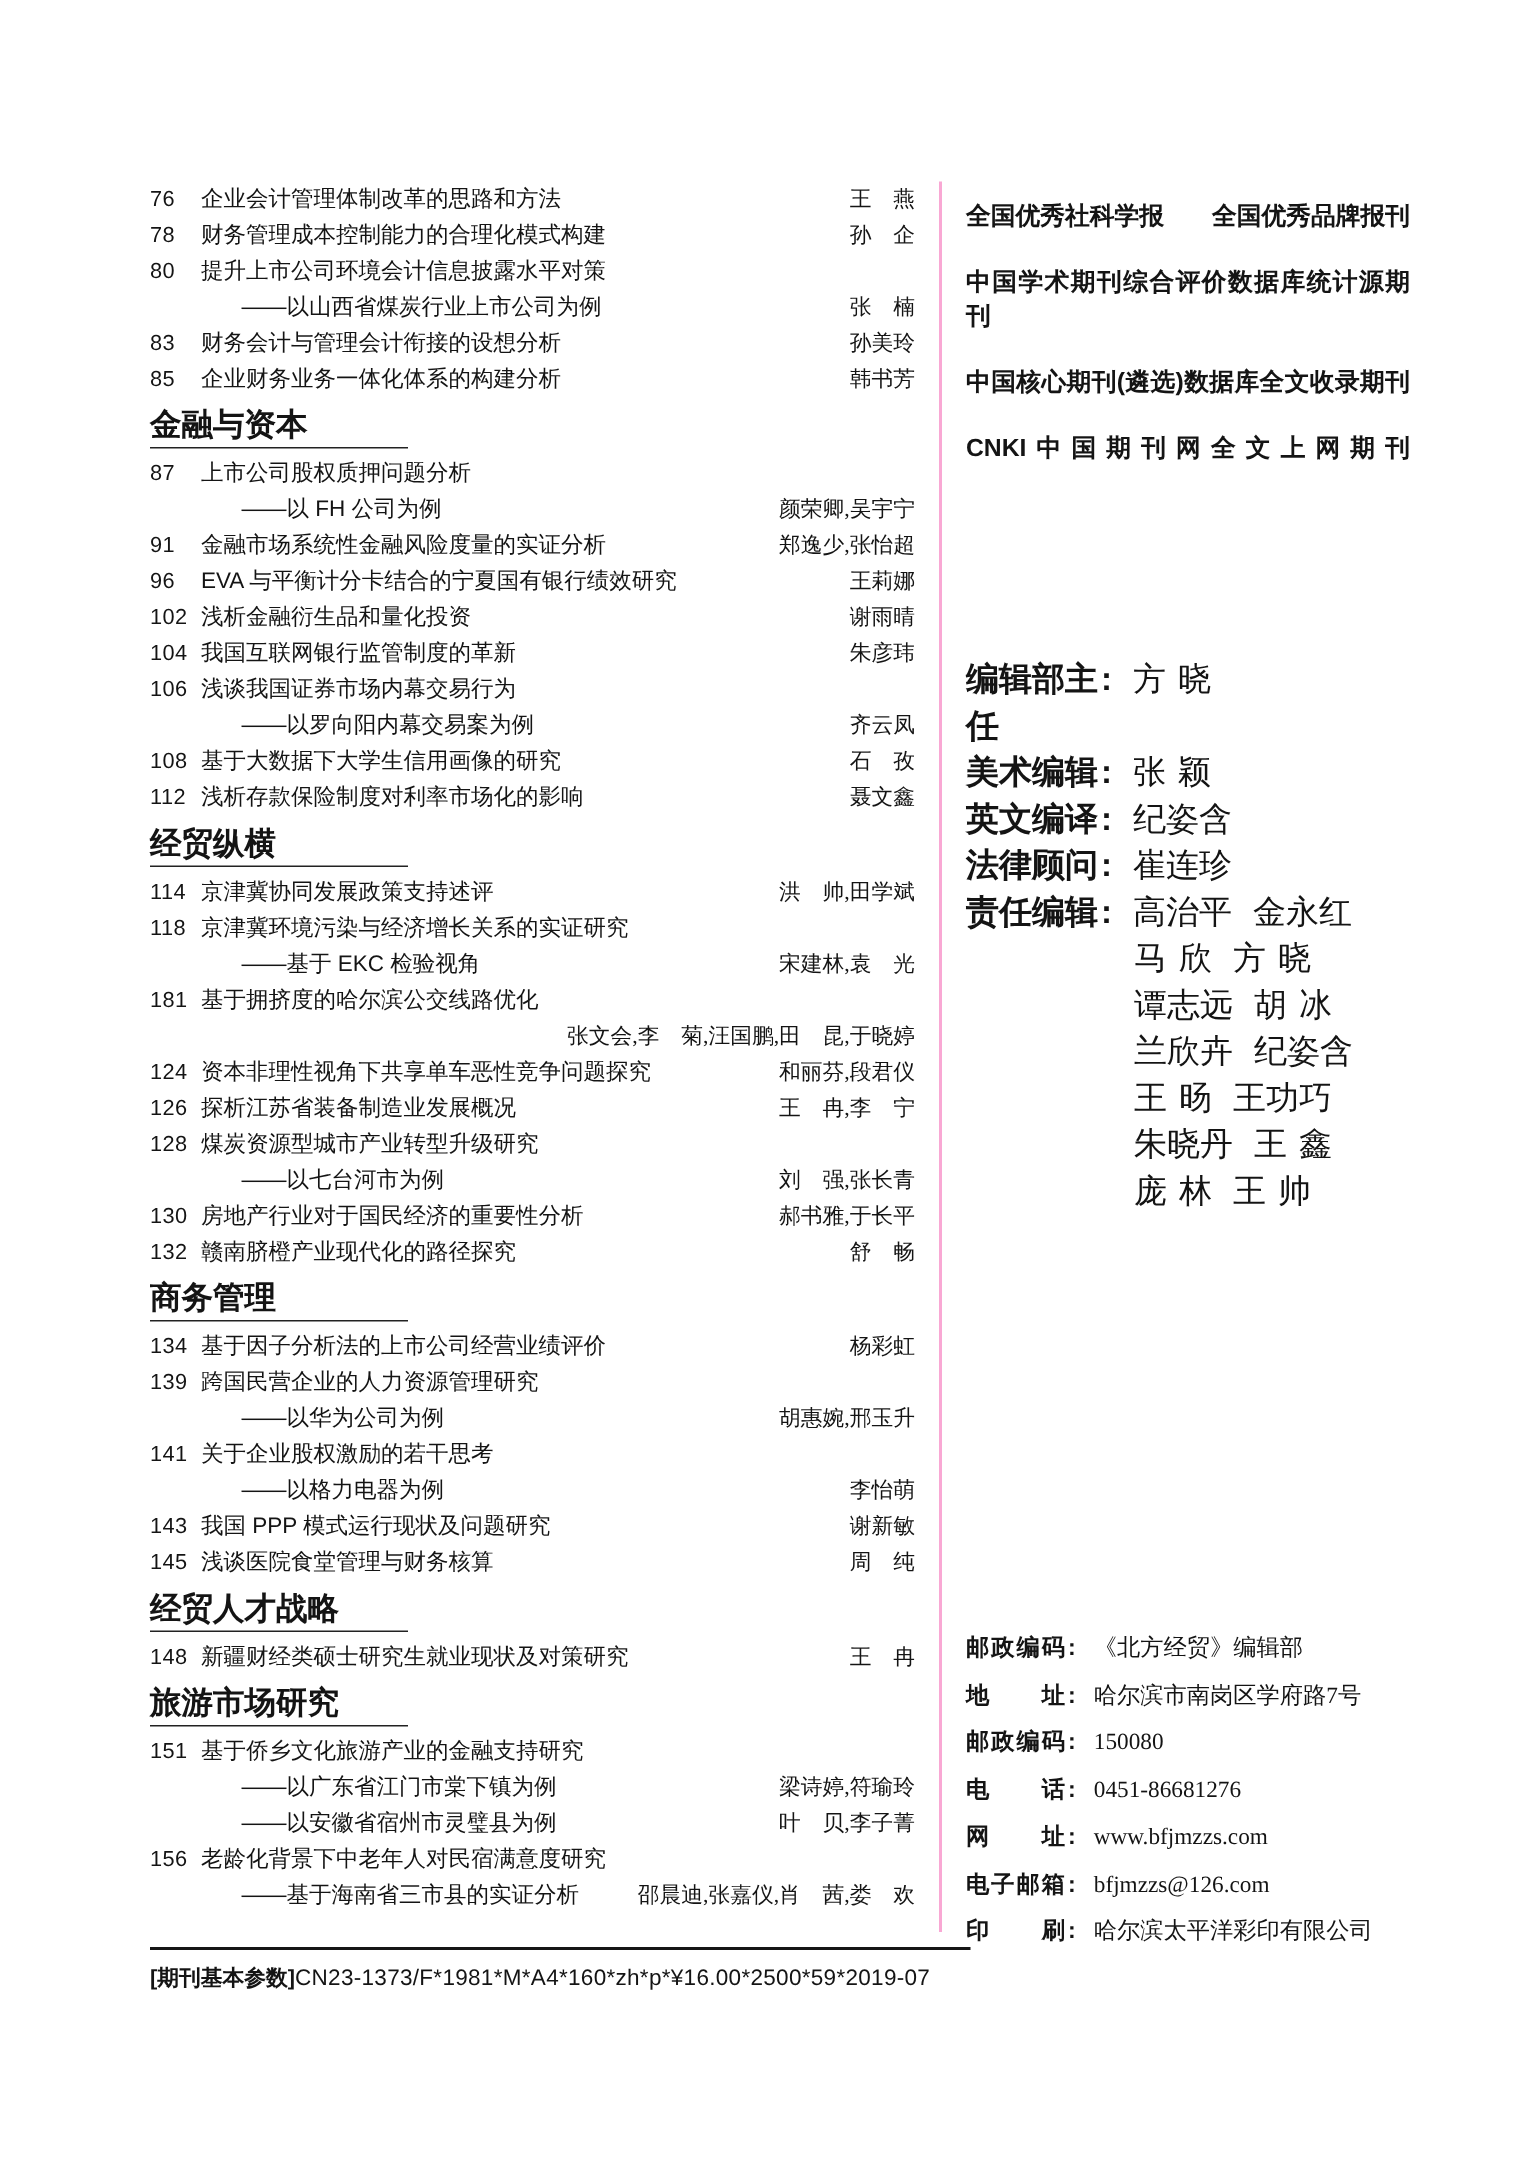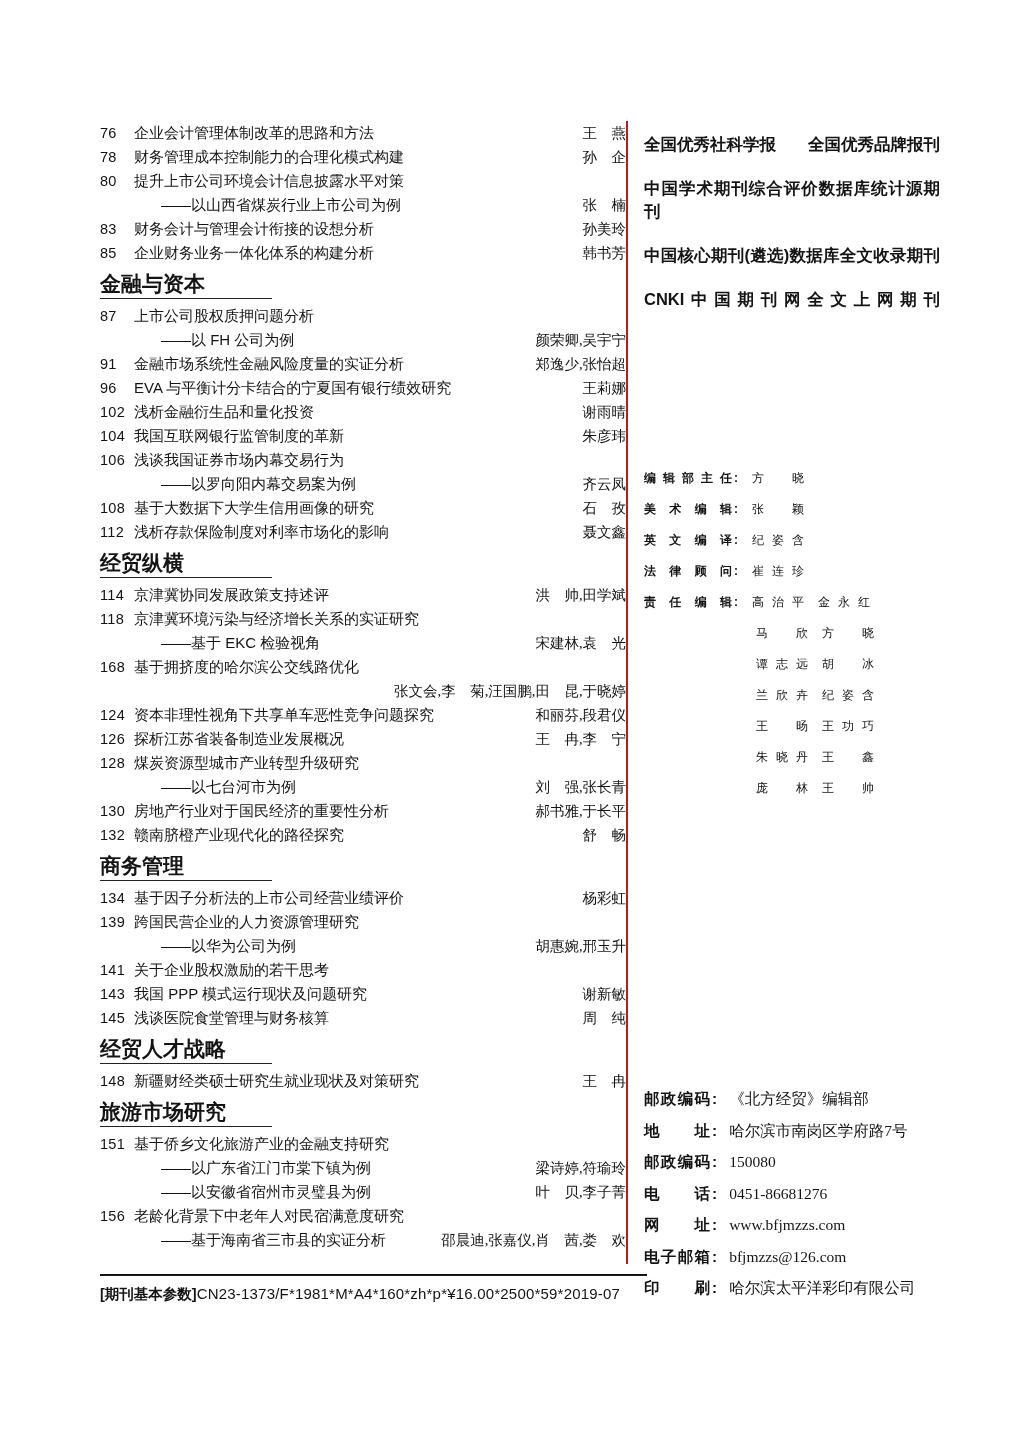--- a/index.html
+++ b/index.html
@@ -10,43 +10,43 @@
     font-family:"Liberation Sans", sans-serif;
     overflow:hidden;
     position:relative;
   }
   .page { padding:121px 0 0 100px; }
   .main-row { display:flex; align-items:stretch; }
 
   
   .toc-col {
     width:528px; flex:none;
-    border-right:2px solid #b91c1c;
-    padding-right:0; padding-bottom:12px;
+    border-right:2px solid #f9a8d4;
+    padding-right:16px; padding-bottom:12px;
   }
   .toc-row { display:flex; align-items:baseline; line-height:24px; font-size:15px; }
   .pg { flex:none; width:34px; font-size:14.5px; letter-spacing:0.3px; }
   .title { flex:1 1 auto; white-space:nowrap; }
   .sub-t { padding-left:61px; }
   .authors {
     flex:none; margin-left:10px;
     font-family:serif; font-size:14.5px;
     white-space:pre;
   }
   .sec { margin:6px 0 5px; }
   .sec-title { font-size:21px; font-weight:700; line-height:25px; display:inline-block; }
   .sec::after { content:""; display:block; width:172px; border-bottom:1.5px solid #222; margin-top:2px; }
 
   
   .right-col { width:316px; flex:none; position:relative; padding-left:16px; }
   .accolades { position:absolute; top:12px; left:16px; width:296px; }
   .acc-split { display:flex; justify-content:space-between; font-weight:700; font-size:16.5px; line-height:23px; margin-bottom:21px;gap:15px; }
   .acc-row { font-weight:700; font-size:16.5px; line-height:23px; margin-bottom:21px; text-align:justify; text-align-last:justify; }
 
-  .staff { position:absolute; top:342px; left:16px; width:300px; font-size:12px; }
+  .staff { position:absolute; top:316px; left:16px; width:300px; font-size:22px; }
   .staff-row { display:flex; line-height:31px; }
   .staff-label { flex:none; width:88px; font-weight:700; text-align:justify; text-align-last:justify; }
   .colon { flex:none; font-weight:700; padding:0 14px 0 2px; }
   .sname { display:inline-block; min-width:52px; text-align:justify; text-align-last:justify; font-family:serif; margin-right:14px; }
   .extra-row { margin-left:112px; line-height:31px; }
 
   .publication { position:absolute; top:962px; left:16px; width:300px; font-size:15.5px; }
   .pub-row { display:flex; line-height:31.5px; }
   .pub-label { flex:none; width:66px; font-weight:700; text-align:justify; text-align-last:justify; }
   .pub-colon { flex:none; font-weight:700; padding:0 12px 0 2px; }
@@ -153,21 +153,21 @@
         </div>
         <div class="toc-row">
           <span class="pg">118</span>
           <span class="title">京津冀环境污染与经济增长关系的实证研究</span>
         </div>
         <div class="toc-row">
           <span class="title sub-t">——基于 EKC 检验视角</span>
           <span class="authors">宋建林,袁　光</span>
         </div>
         <div class="toc-row">
-          <span class="pg">168</span>
+          <span class="pg">181</span>
           <span class="title">基于拥挤度的哈尔滨公交线路优化</span>
         </div>
         <div class="toc-row">
           <span class="title"></span>
           <span class="authors">张文会,李　菊,汪国鹏,田　昆,于晓婷</span>
         </div>
         <div class="toc-row">
           <span class="pg">124</span>
           <span class="title">资本非理性视角下共享单车恶性竞争问题探究</span>
           <span class="authors">和丽芬,段君仪</span>
@@ -205,20 +205,24 @@
           <span class="pg">139</span>
           <span class="title">跨国民营企业的人力资源管理研究</span>
         </div>
         <div class="toc-row">
           <span class="title sub-t">——以华为公司为例</span>
           <span class="authors">胡惠婉,邢玉升</span>
         </div>
         <div class="toc-row">
           <span class="pg">141</span>
           <span class="title">关于企业股权激励的若干思考</span>
+        </div>
+        <div class="toc-row">
+          <span class="title sub-t">——以格力电器为例</span>
+          <span class="authors">李怡萌</span>
         </div>
         <div class="toc-row">
           <span class="pg">143</span>
           <span class="title">我国 PPP 模式运行现状及问题研究</span>
           <span class="authors">谢新敏</span>
         </div>
         <div class="toc-row">
           <span class="pg">145</span>
           <span class="title">浅谈医院食堂管理与财务核算</span>
           <span class="authors">周　纯</span>

